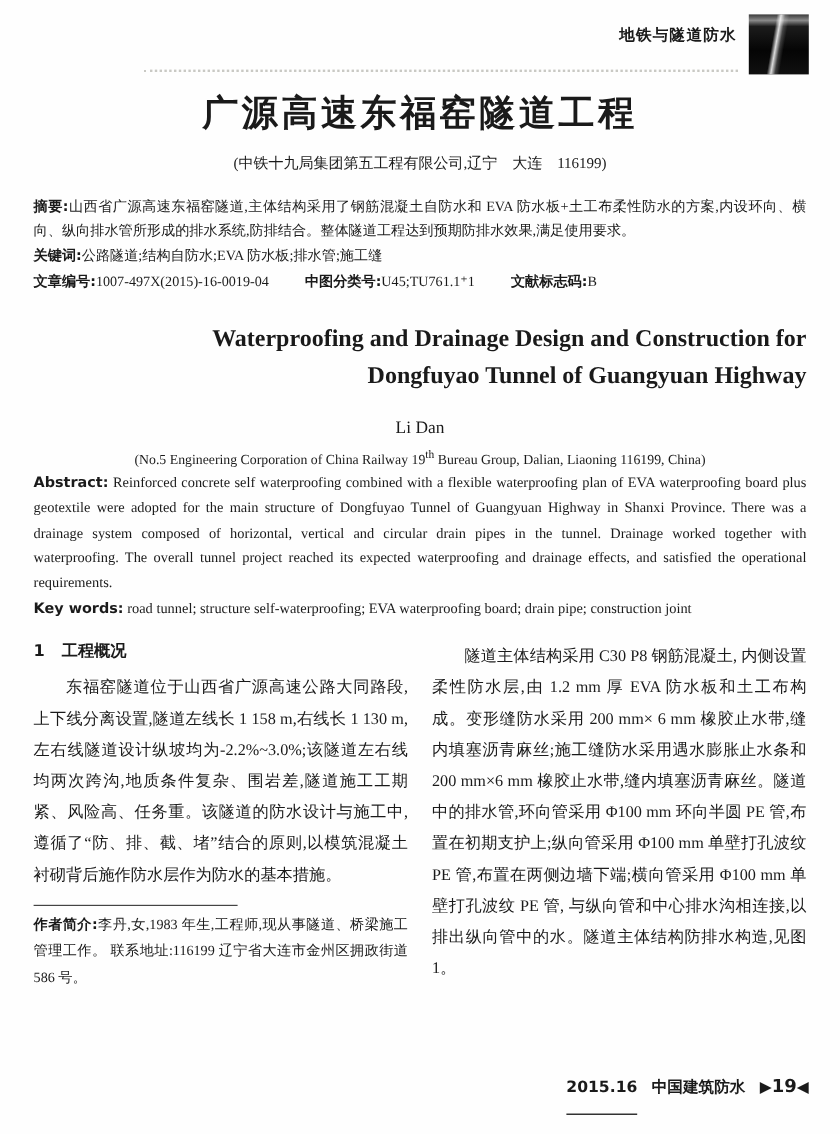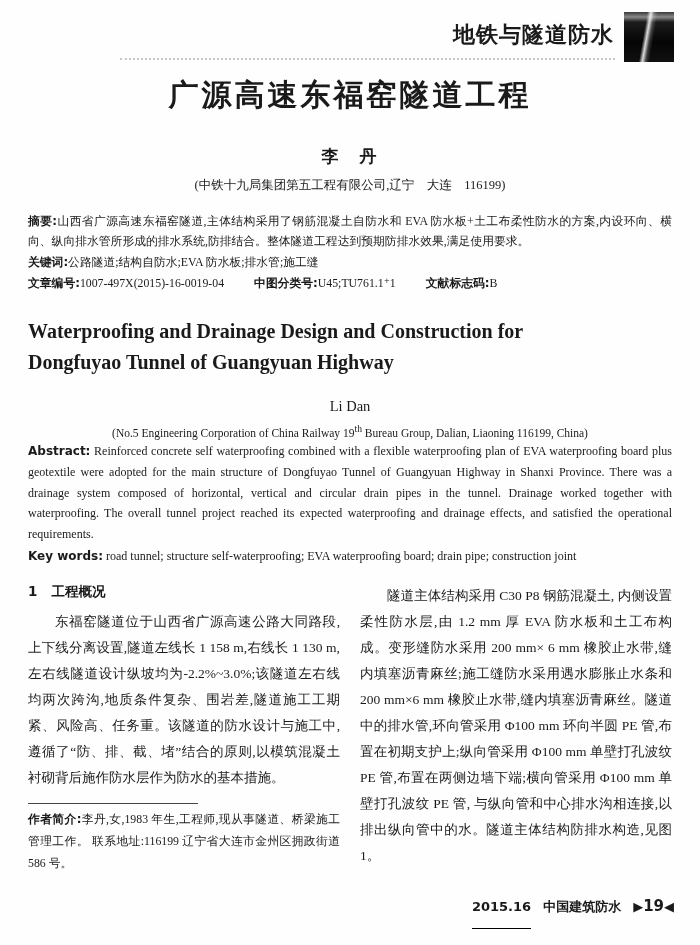--- a/index.html
+++ b/index.html
@@ -19,21 +19,21 @@
     display: flex;
     justify-content: flex-end;
     align-items: flex-start;
     gap: 10px;
     padding: 12px 26px 0 28px;
     height: 62px;
   }
   .category-label {
     font-family: Liberation Mono, monospace;
     font-weight: bold;
-    font-size: 22px;
+    font-size: 13px;
     letter-spacing: 1px;
     margin-top: 8px;
   }
   .header-photo {
     width: 50px; height: 50px;
     background:
       linear-gradient(100deg, rgba(255,255,255,0) 40%, rgba(255,255,255,.85) 46%, rgba(255,255,255,.2) 52%, rgba(255,255,255,0) 58%),
       linear-gradient(180deg, #3a3a3a 0%, #8a8a8a 10%, #1c1c1c 20%, #050505 60%, #101010 100%);
   }
   .header-dotline {
@@ -72,21 +72,21 @@
     font-size: 11.8px;
     line-height: 1.78;
     text-align: justify;
   }
   .meta-cn p { margin: 0; }
   .lbl { font-family: "DejaVu Sans", "Liberation Sans", sans-serif; font-weight: bold; }
   .meta-row3 span.gap { display: inline-block; width: 30px; }
 
   
   .title-en {
-    text-align: left;
+    text-align: right;
     font-weight: bold;
     font-size: 20px;
     line-height: 1.55;
     margin-top: 22px;
   }
   .author-en { text-align: center; font-size: 14.5px; margin-top: 20px; }
   .affil-en  { text-align: center; font-size: 11.5px; margin-top: 8px; }
   .abstract-en {
     margin-top: 2px;
     font-size: 12px;
@@ -142,21 +142,20 @@
   <div class="header-photo"></div>
 </div>
 <div class="header-dotline"></div>
 
 <div class="page">
 
   <h1 class="title-cn">
     <span>广源高速东福窑隧道工程</span><br>
   </h1>
 
-  <div class="author-cn">李　丹</div>
   <div class="affil-cn">(中铁十九局集团第五工程有限公司,辽宁　大连　116199)</div>
 
   <div class="meta-cn">
     <p><span class="lbl">摘要:</span><span>山西省广源高速东福窑隧道,主体结构采用了钢筋混凝土自防水和 EVA 防水板+土工布柔性防水的方案,内设环向、横向、纵向排水管所形成的排水系统,防排结合。整体隧道工程达到预期防排水效果,满足使用要求。</span></p>
     <p><span class="lbl">关键词:</span><span>公路隧道;结构自防水;EVA 防水板;排水管;施工缝</span></p>
     <p class="meta-row3"><span class="lbl">文章编号:</span><span>1007-497X(2015)-16-0019-04</span><span class="gap"></span><span class="lbl">中图分类号:</span><span>U45;TU761.1⁺1</span><span class="gap"></span><span class="lbl">文献标志码:</span><span>B</span></p>
   </div>
 
   <h2 class="title-en">
     <span>Waterproofing and Drainage Design and Construction for</span><br>

